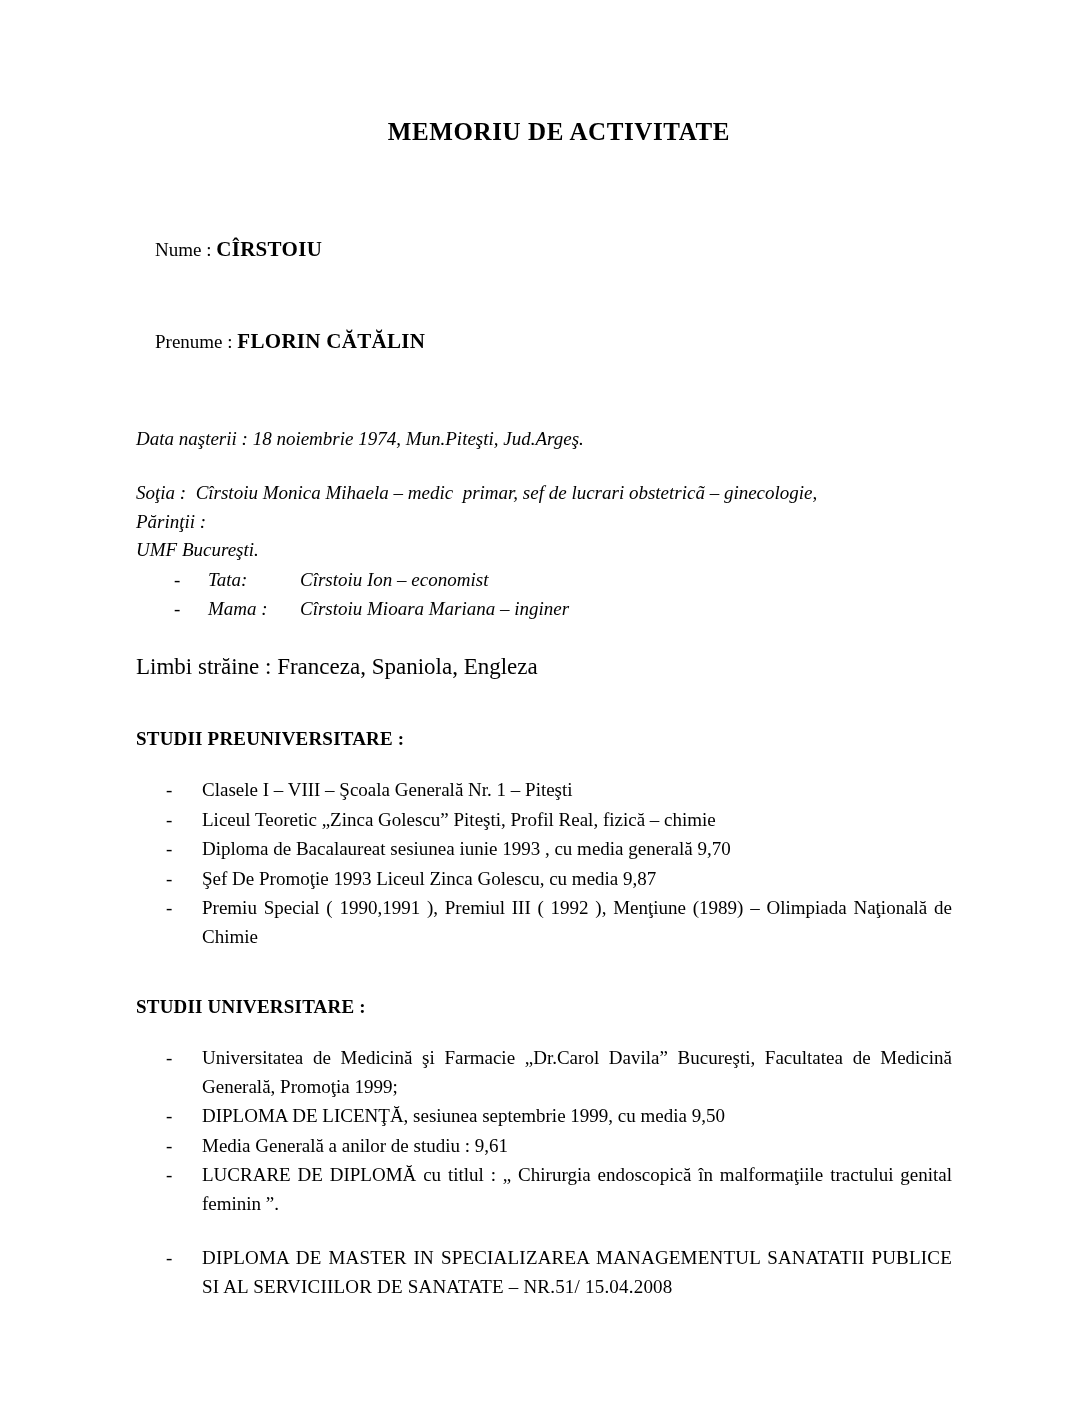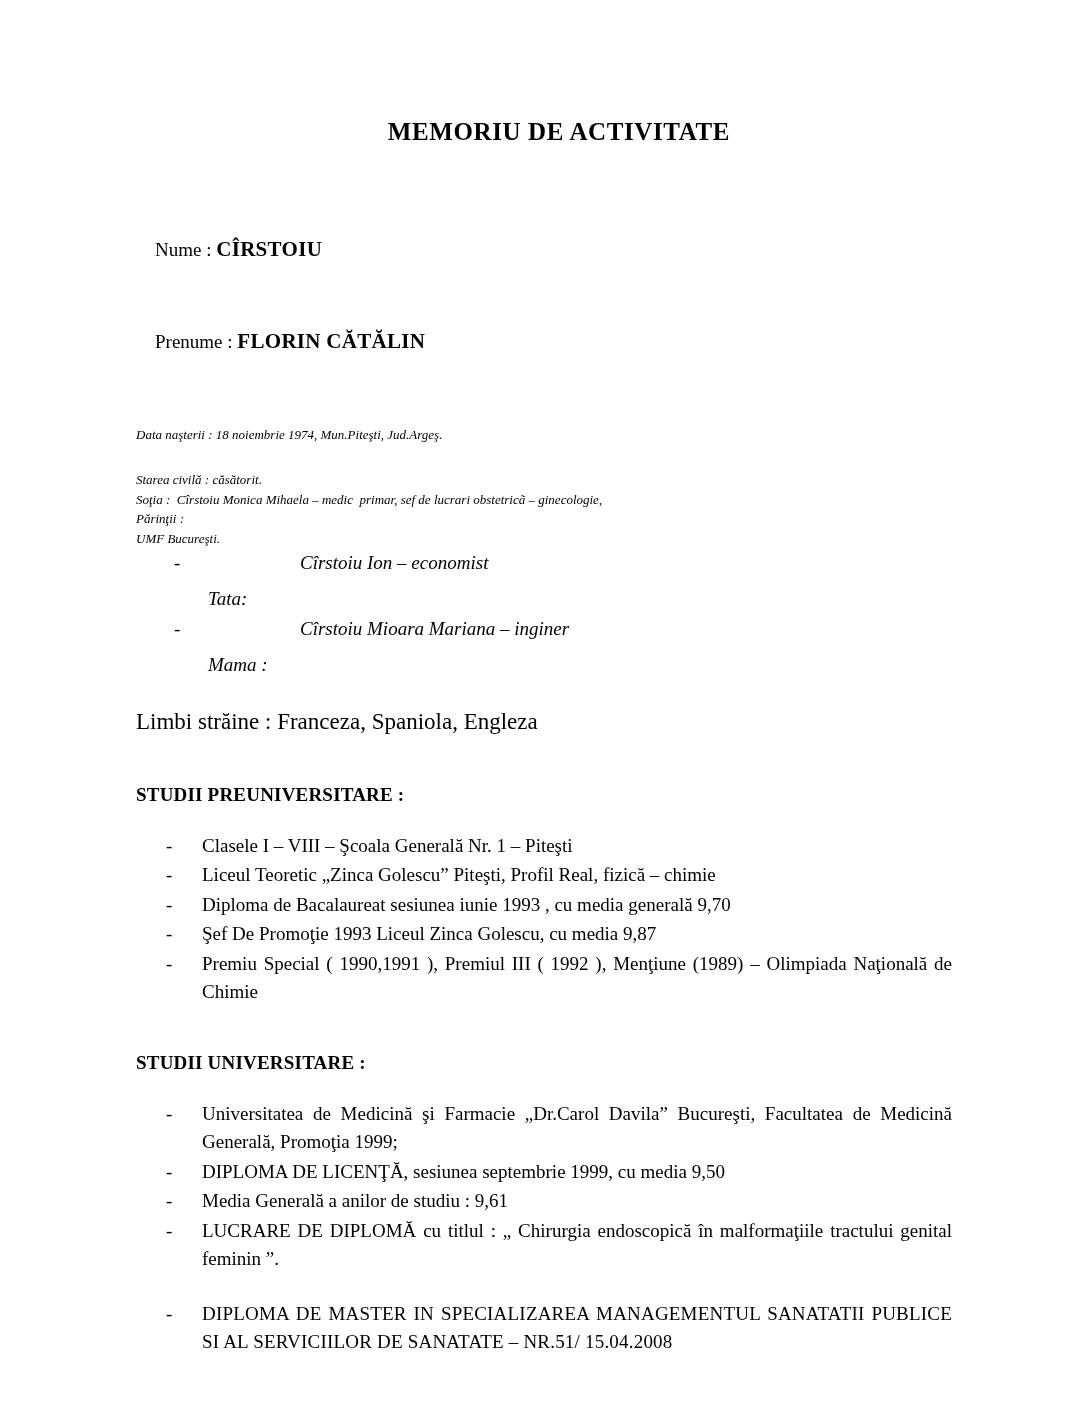--- a/index.html
+++ b/index.html
@@ -41,21 +41,21 @@
     font-weight: bold;
     font-size: 21px;
     letter-spacing: 0.3px;
     margin-top: 46px;
   }
   .gap-26 { height: 26px; }
   .gap-38 { height: 38px; }
   .gap-44 { height: 44px; }
   .italic-block {
     font-style: italic;
-    font-size: 13px;
+    font-size: 19px;
     line-height: 1.5;
   }
   .italic-block .row { white-space: pre-wrap; }
   .parents-list {
     list-style: none;
     margin: 0;
     padding: 0 0 0 38px;
     font-style: italic;
     font-size: 19px;
     line-height: 1.55;
@@ -64,21 +64,20 @@
     display: flex;
     white-space: pre;
   }
   .parents-list .dash {
     width: 34px;
     flex: 0 0 34px;
   }
   .parents-list .who {
     width: 92px;
     flex: 0 0 92px;
-    margin-top: 36px;
   }
   .plain-line {
     font-size: 23px;
     line-height: 1.5;
   }
   .section-head {
     font-weight: bold;
     font-size: 19px;
     letter-spacing: 0.2px;
   }
@@ -129,21 +128,20 @@
 
   <div class="gap-38"></div>
 
   <div class="italic-block">
     <div class="row">Data naşterii : 18 noiembrie 1974, Mun.Piteşti, Jud.Argeş.</div>
   </div>
 
   <div class="gap-26"></div>
 
   <div class="italic-block">
-    <div class="row">Starea civilă : căsătorit.</div>
     <div class="row">Soţia :  Cîrstoiu Monica Mihaela – medic  primar, sef de lucrari obstetricã – ginecologie,</div>
     <div class="row">Părinţii :</div>
     <div class="row">UMF Bucureşti.</div>
   </div>
 
   <ul class="parents-list">
     <li>
       <span class="dash">-</span>
       <span class="who">Tata:</span>
       <span class="val">Cîrstoiu Ion – economist</span>

